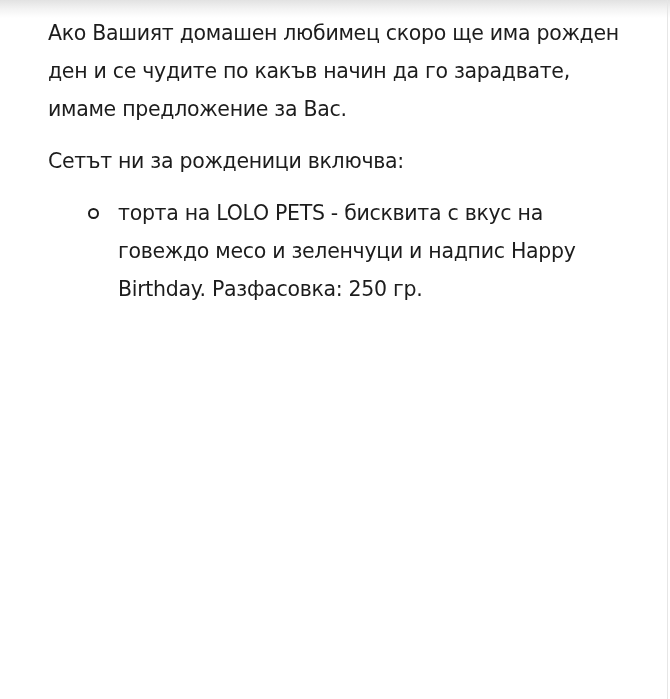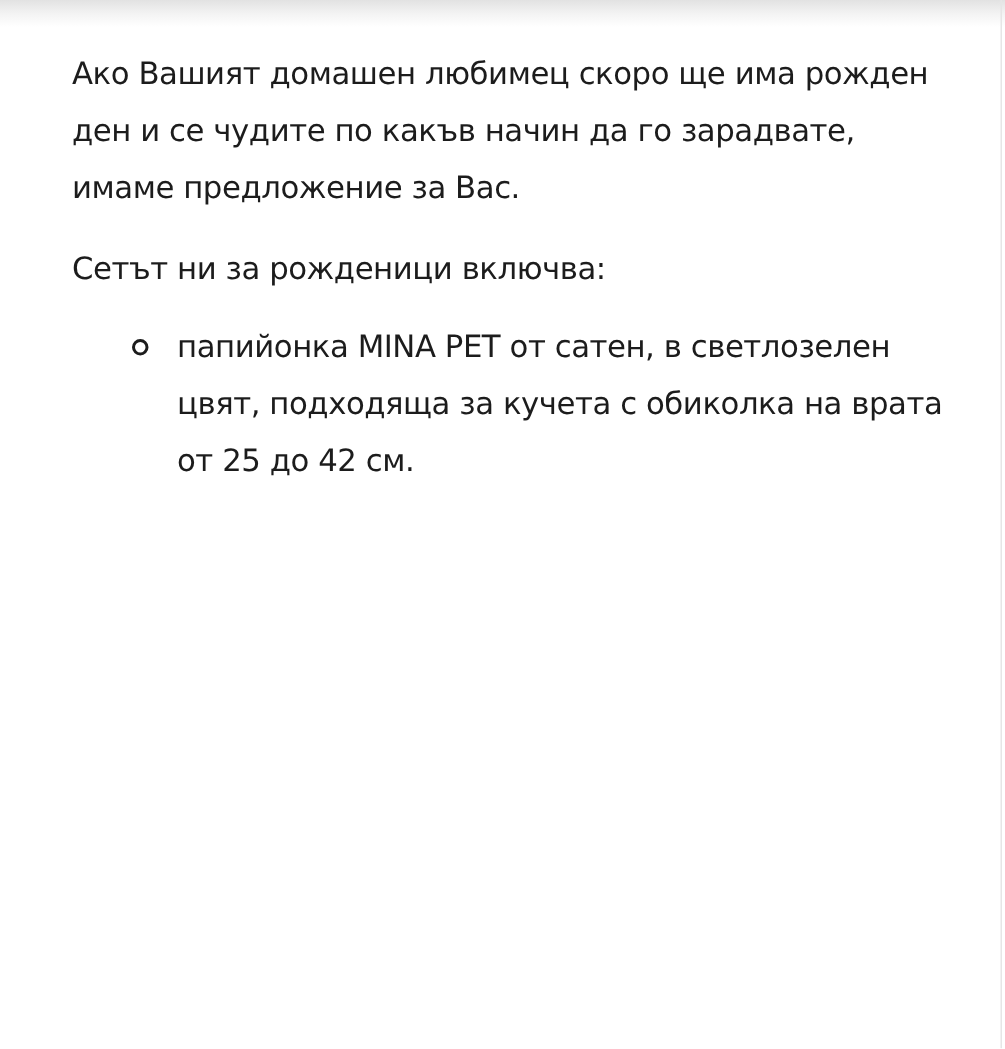--- a/index.html
+++ b/index.html
@@ -33,21 +33,21 @@
     .content {
       position: absolute;
       left: 48px;
       top: 14px;
       width: 590px;
       font-size: 20.5px;
       line-height: 38px;
       letter-spacing: -0.3px;
     }
     .para {
-      margin: 16px 0 14px 0;
+      margin: 0 0 14px 0;
     }
     .list {
       list-style: none;
       margin: 0;
       padding: 0;
     }
     .list-item {
       position: relative;
       padding-left: 70px;
       margin-bottom: 16px;
@@ -69,16 +69,16 @@
 <div class="top-shadow"></div>
 <div class="right-edge"></div>
 
 <div class="content">
   <p class="para">Ако Вашият домашен любимец скоро ще има рожден ден и се чудите по какъв начин да го зарадвате, имаме предложение за Вас.</p>
   <p class="para">Сетът ни за рожденици включва:</p>
 
   <ul class="list">
     <li class="list-item">
       <span class="bullet"></span>
-      <span>папийонка MINA PET от сатен, в светлозелен цвят, подходяща за кучета с обиколка на врата от 25 до 42 см.</span>
+      <span>торта на LOLO PETS - бисквита с вкус на говеждо месо и зеленчуци и надпис Happy Birthday. Разфасовка: 250 гр.</span>
     </li>
   </ul>
 </div>
 
 </body></html>

